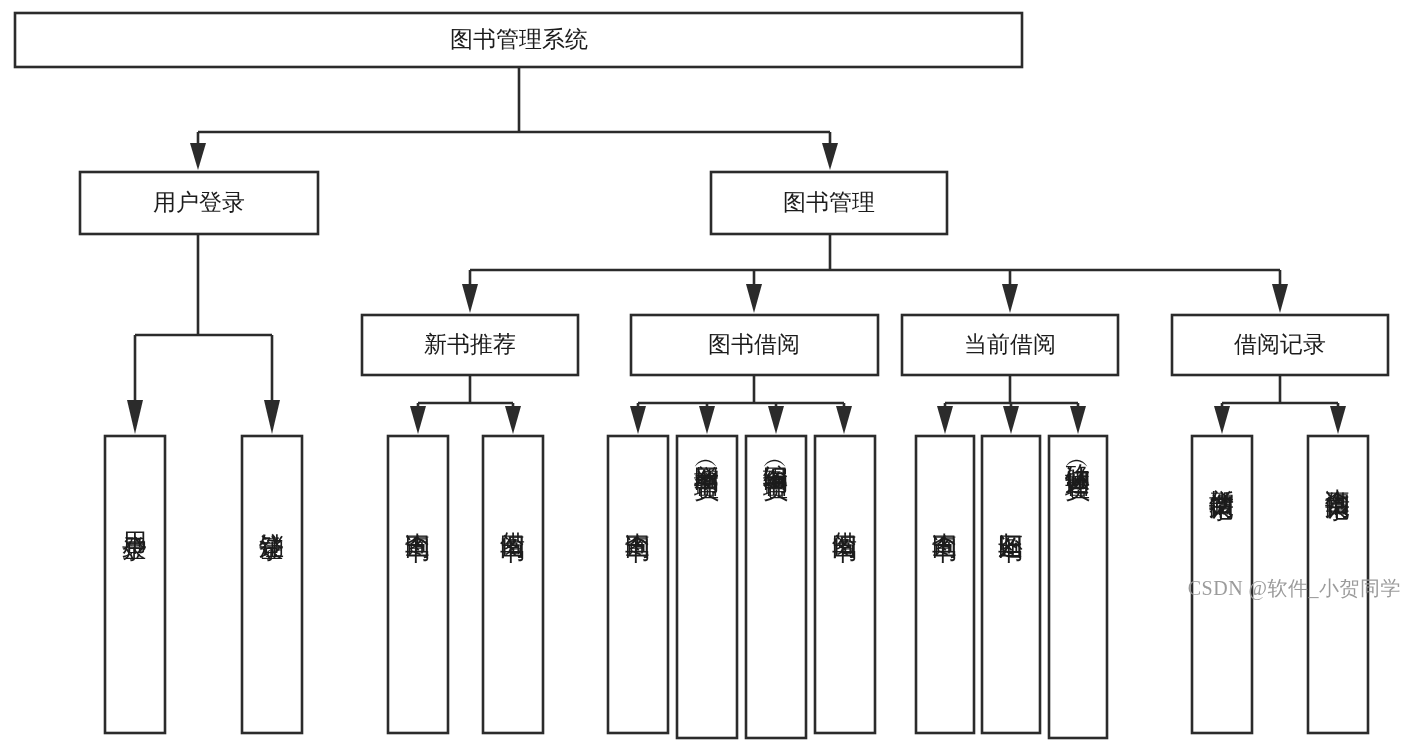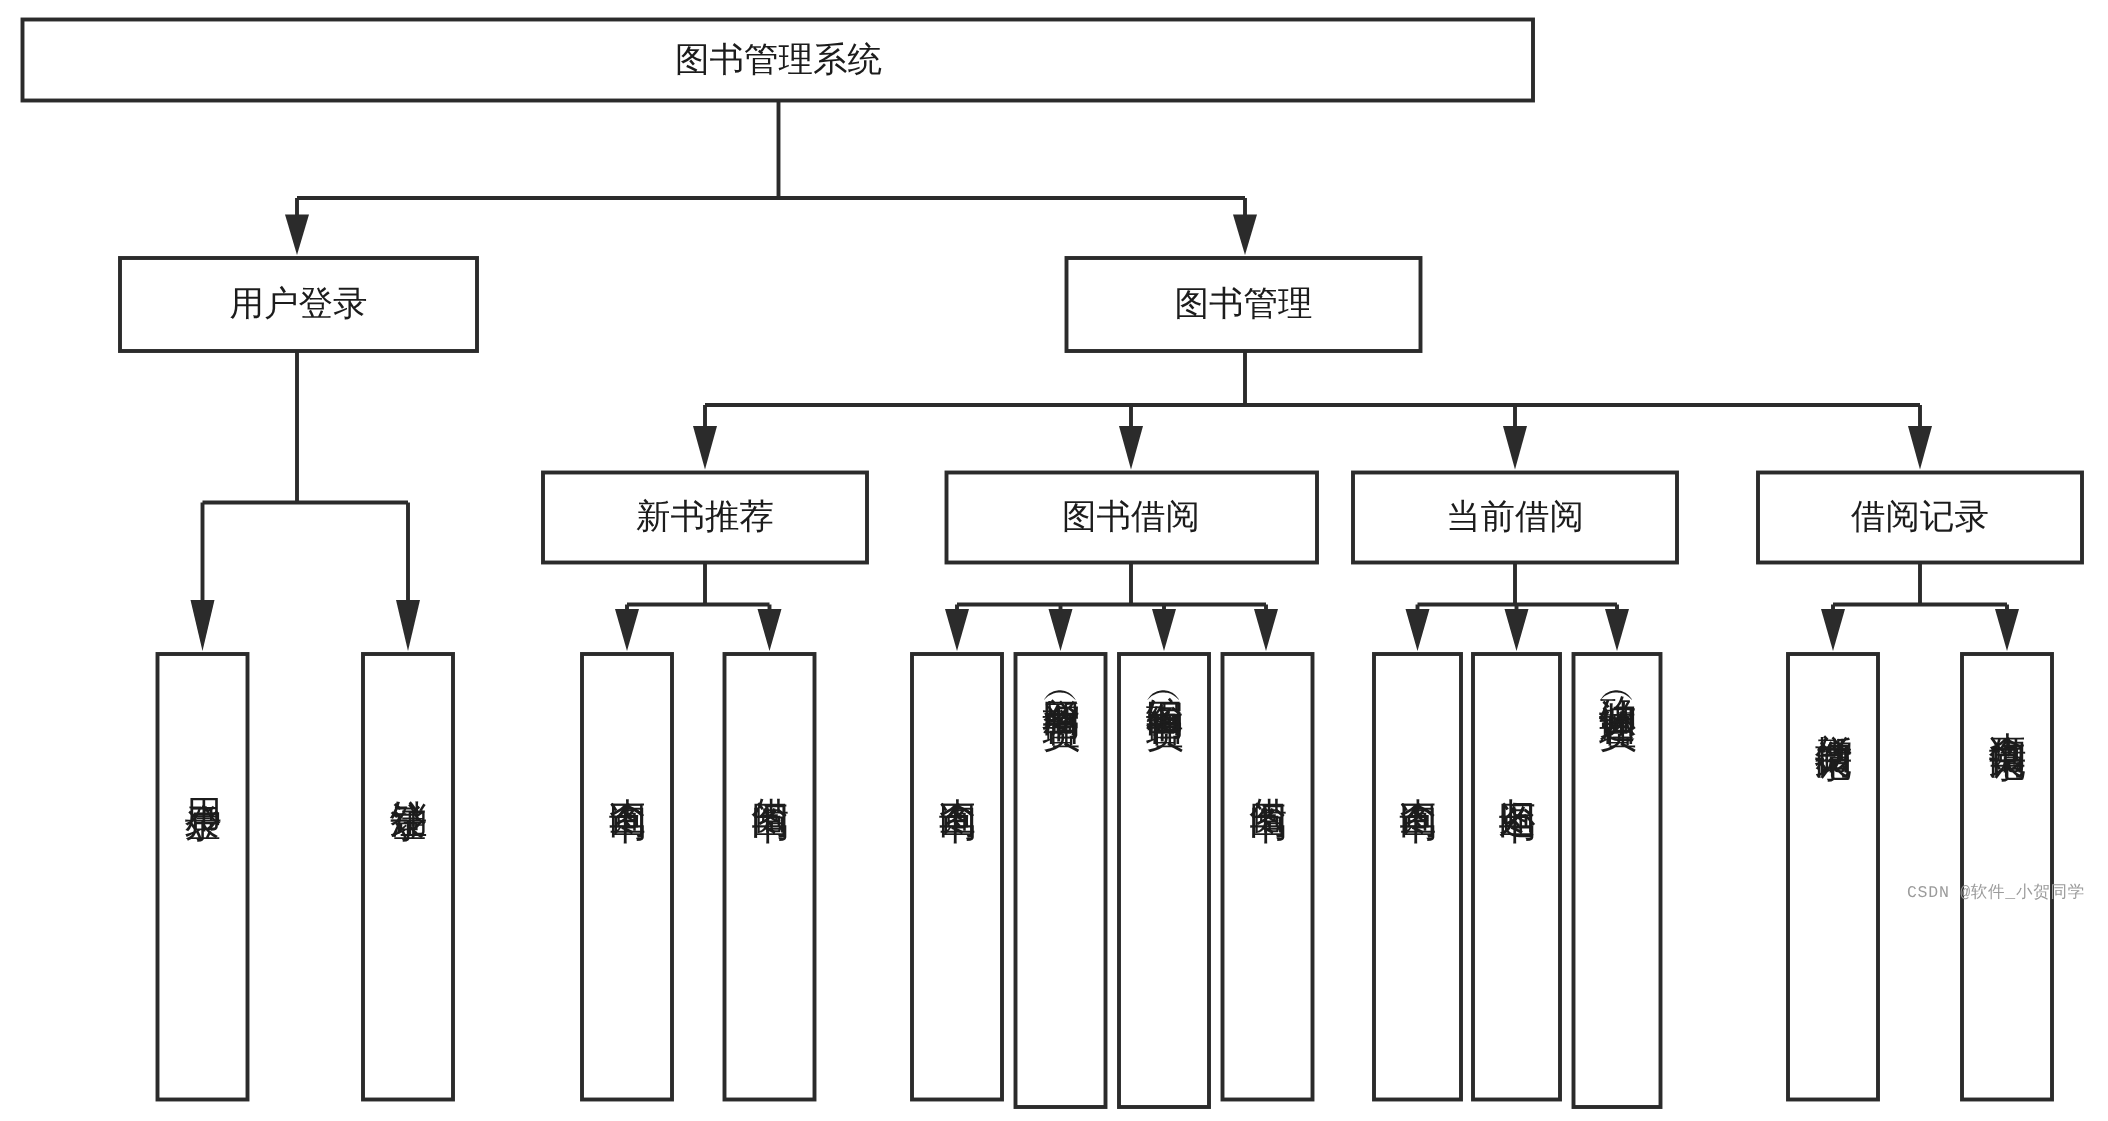--- a/index.html
+++ b/index.html
@@ -51,24 +51,24 @@
   .node-label-v {
     font-family: "Liberation Sans", "DejaVu Sans", sans-serif;
     font-size: 25px;
     fill: #1c1c1c;
     writing-mode: vertical-rl;
     text-orientation: upright;
     letter-spacing: 2px;
   }
   .watermark {
     position: absolute;
-    right: 15px;
+    right: 4px;
     bottom: 6px;
-    font-family: Liberation Mono, monospace;
-    font-size: 11px;
+    font-family: Liberation Serif, serif;
+    font-size: 20px;
     color: #9b9b9b;
     white-space: nowrap;
     letter-spacing: 0.5px;
   }
 </style>
 </head>
 <body>
 
 <div id="diagram-root">
 

